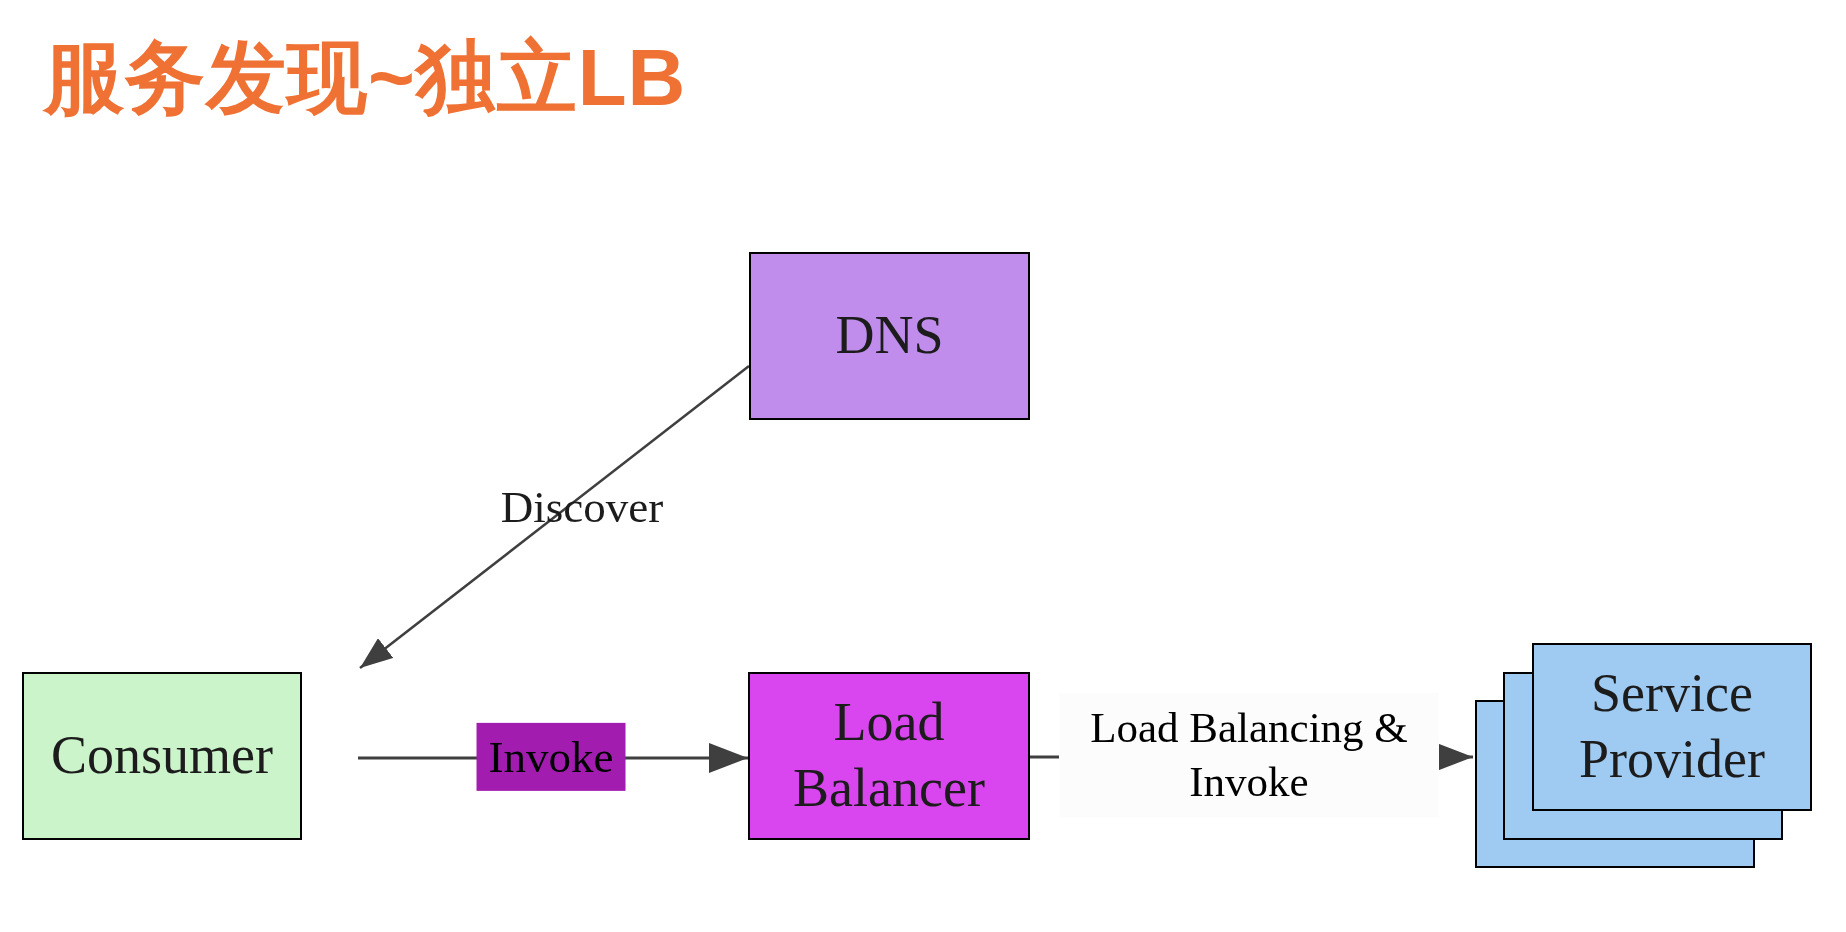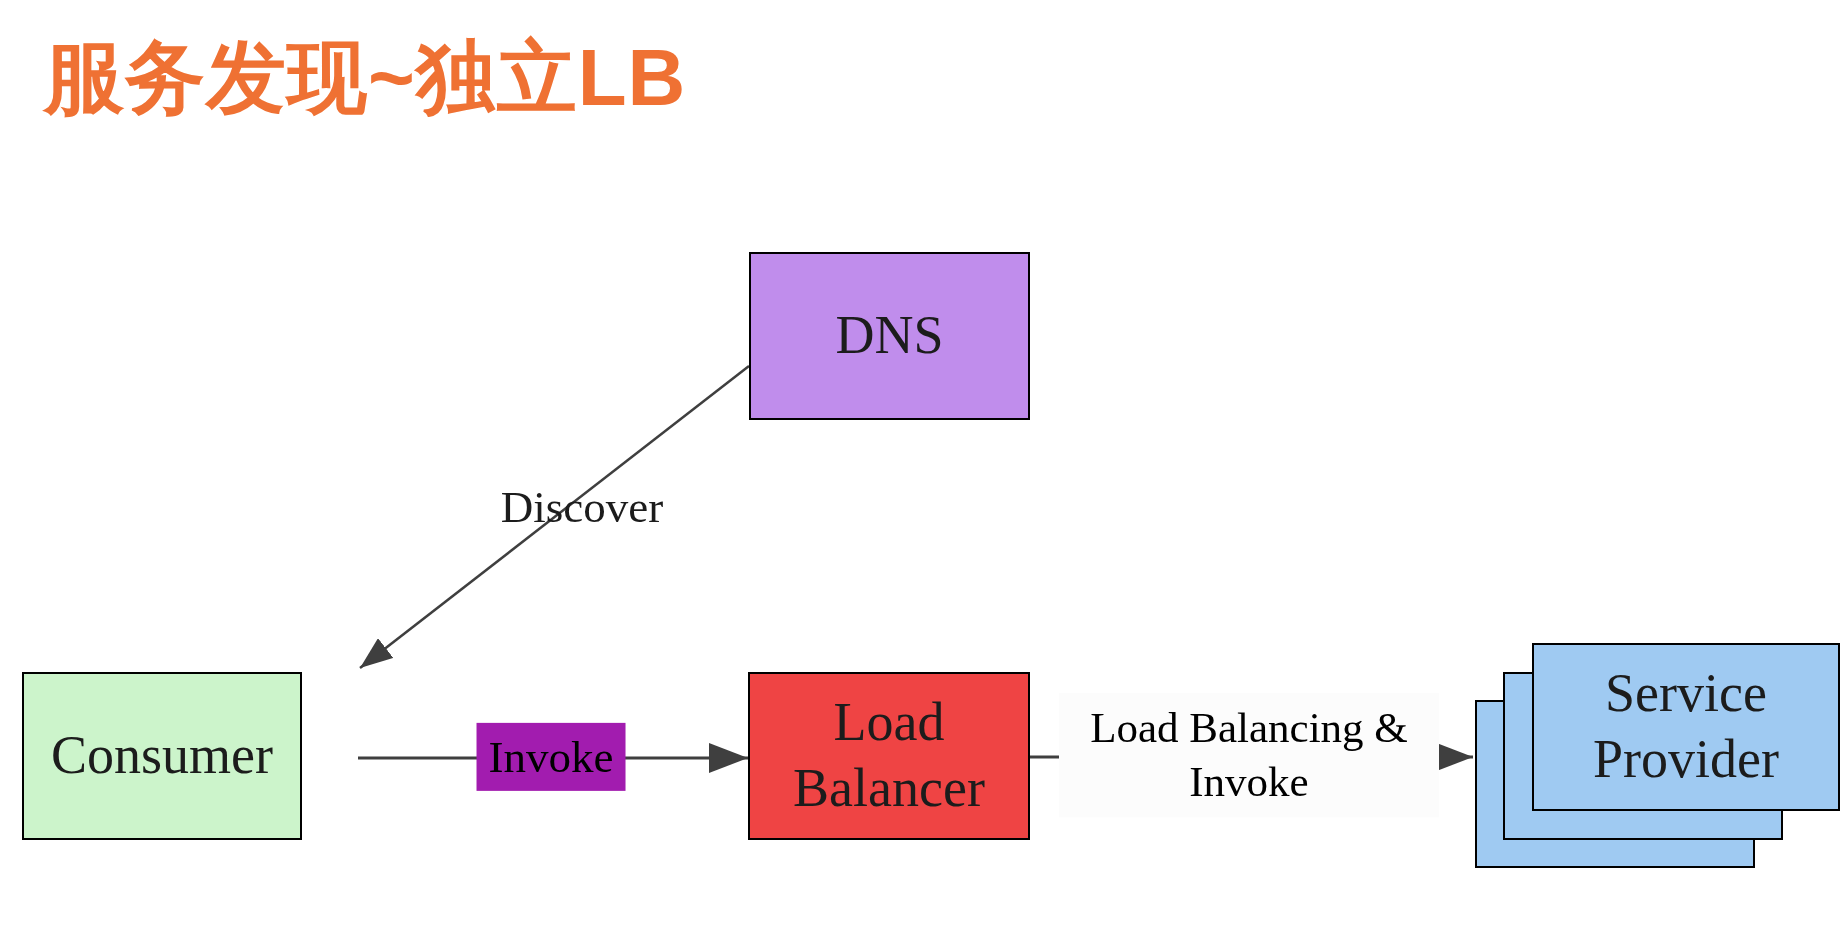--- a/index.html
+++ b/index.html
@@ -38,21 +38,21 @@
     text-align: center;
     font-size: 54px;
     line-height: 1.22;
     z-index: 2;
   }
   .node-dns        { left: 749px;  top: 252px; width: 281px; height: 168px; }
   .node-consumer   { left: 22px;   top: 672px; width: 280px; height: 168px; }
   .node-lb         { left: 748px;  top: 672px; width: 282px; height: 168px; padding: 0 34px; }
   .node-sp-back    { left: 1475px; top: 700px; width: 280px; height: 168px; z-index: 2; }
   .node-sp-mid     { left: 1503px; top: 672px; width: 280px; height: 168px; z-index: 3; }
-  .node-sp-front   { left: 1532px; top: 643px; width: 308px; height: 168px; z-index: 4; padding: 0 20px; }
+  .node-sp-front   { left: 1532px; top: 643px; width: 280px; height: 168px; z-index: 4; padding: 0 20px; }
   .edge-label {
     position: absolute;
     transform: translate(-50%, -50%);
     font-size: 45px;
     line-height: 1.25;
     text-align: center;
     z-index: 5;
     white-space: nowrap;
   }
   .edge-label.boxed { padding: 6px 12px; }
@@ -82,21 +82,21 @@
   </svg>
 
   <div class="node node-dns" style="background-color: rgb(192, 141, 236);">
     <span style="color: rgb(28, 28, 28);">DNS</span>
   </div>
 
   <div class="node node-consumer" style="background-color: rgb(204, 244, 203);">
     <span style="color: rgb(28, 28, 28);">Consumer</span>
   </div>
 
-  <div class="node node-lb" style="background-color: #ef4444;">
+  <div class="node node-lb" style="background-color: #d946ef;">
     <span style="color: rgb(28, 28, 28);">Load Balancer</span>
   </div>
 
   <div class="node node-sp-back" style="background-color: rgb(159, 202, 242);"></div>
   <div class="node node-sp-mid" style="background-color: rgb(159, 202, 242);"></div>
   <div class="node node-sp-front" style="background-color: rgb(159, 202, 242);">
     <span style="color: rgb(28, 28, 28);">Service Provider</span>
   </div>
 
   <div class="edge-label" style="left: 582px; top: 507px; color: rgb(28, 28, 28);">Discover</div>

